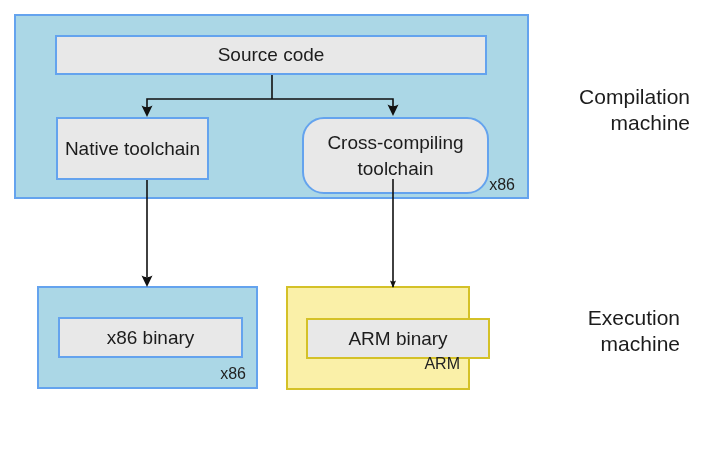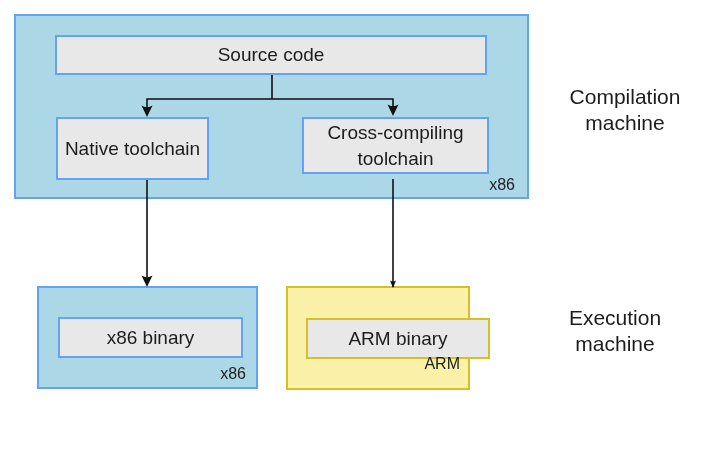--- a/index.html
+++ b/index.html
@@ -49,21 +49,21 @@
     line-height: 13px;
     color: #222222;
   }
 
   
   .side-label {
     position: absolute;
     width: 130px;
     font-size: 21px;
     line-height: 26px;
-    text-align: center;
+    text-align: right;
     color: var(--text, #1c1c1c);
   }
 
   
   #connectors {
     position: absolute;
     left: 0; top: 0;
     width: 716px; height: 455px;
     pointer-events: none;
   }
@@ -88,21 +88,21 @@
   </div>
 
   <div class="abs node blue-edge shift-left" style="left:55px; top:35px; width:432px; height:40px;">
     <span>Source code</span>
   </div>
 
   <div class="abs node blue-edge shift-left" style="left:56px; top:117px; width:153px; height:63px;">
     <span>Native toolchain</span>
   </div>
 
-  <div class="abs node blue-edge" style="left:302px; top:117px; width:187px; height:57px; padding:0 16px;">
+  <div class="abs node blue-edge" style="left:302px; top:117px; width:187px; height:77px; padding:0 16px;border-radius:22px;">
     <span>Cross-compiling toolchain</span>
   </div>
 
   <div class="abs machine-blue" style="left:37px; top:286px; width:221px; height:103px;text-decoration:underline;">
     <div class="node blue-edge" style="position:absolute; left:19px; top:29px; width:185px; height:41px;">
       <span>x86 binary</span>
     </div>
     <span class="tag" style="right:10px; bottom:7px;">x86</span>
   </div>
 

